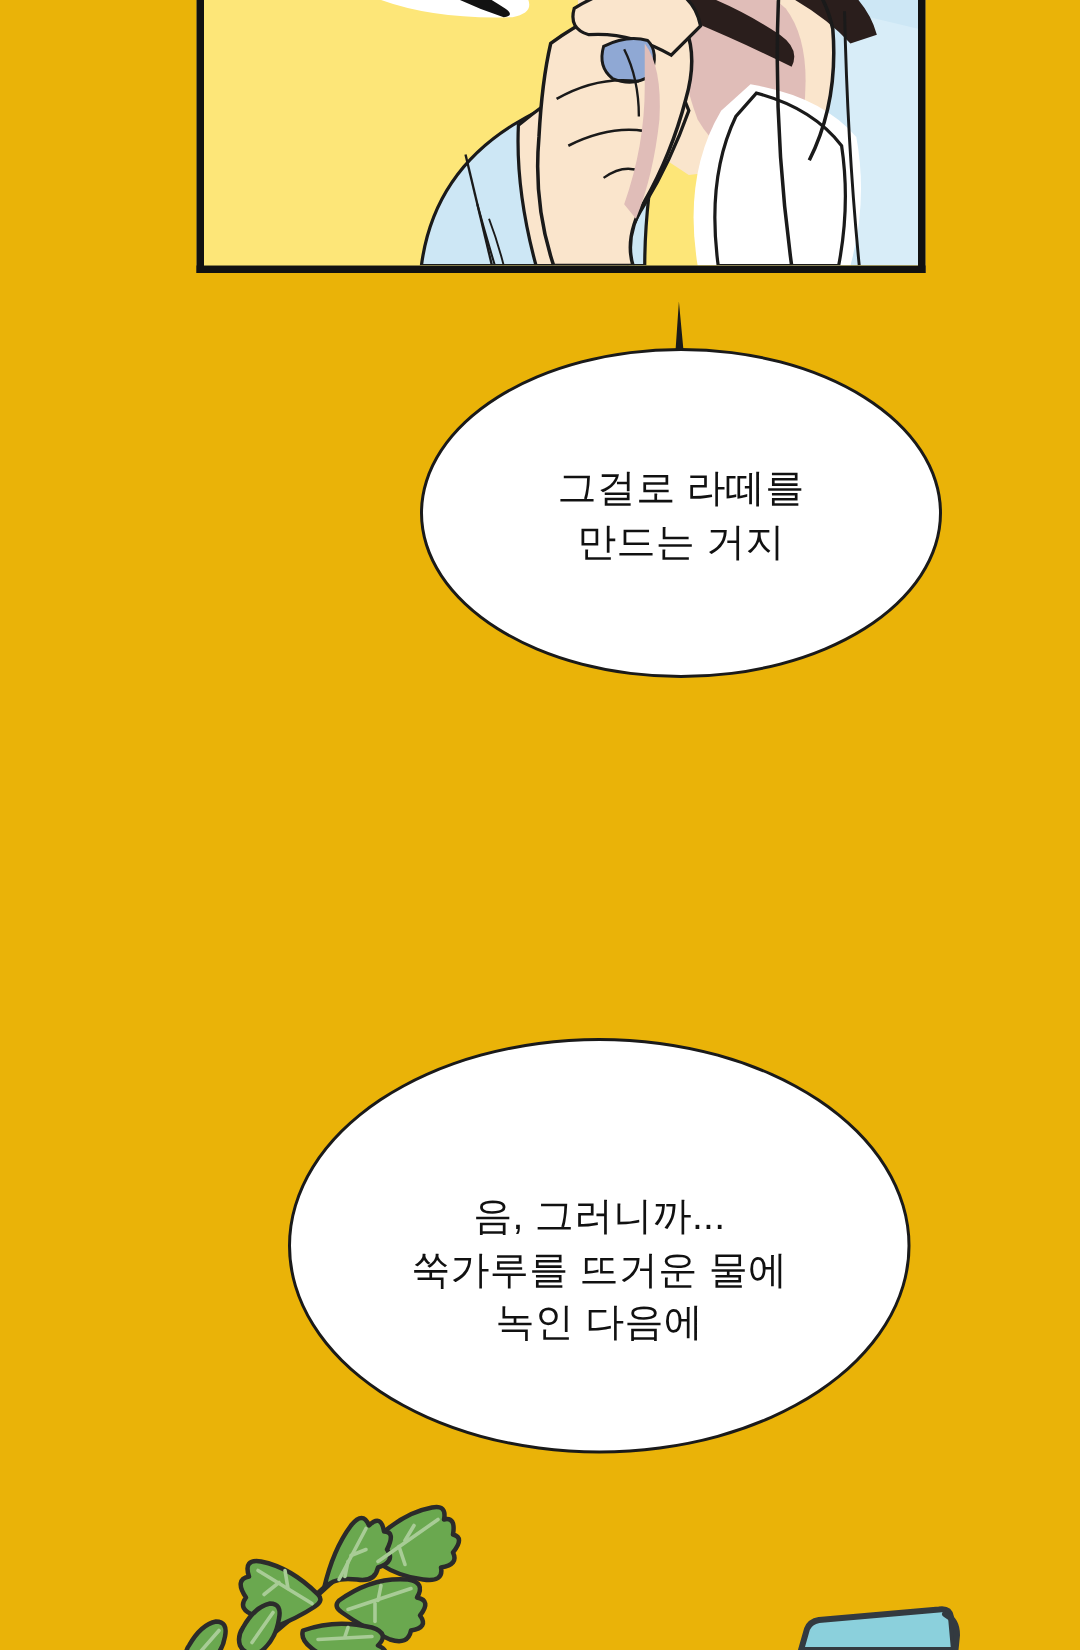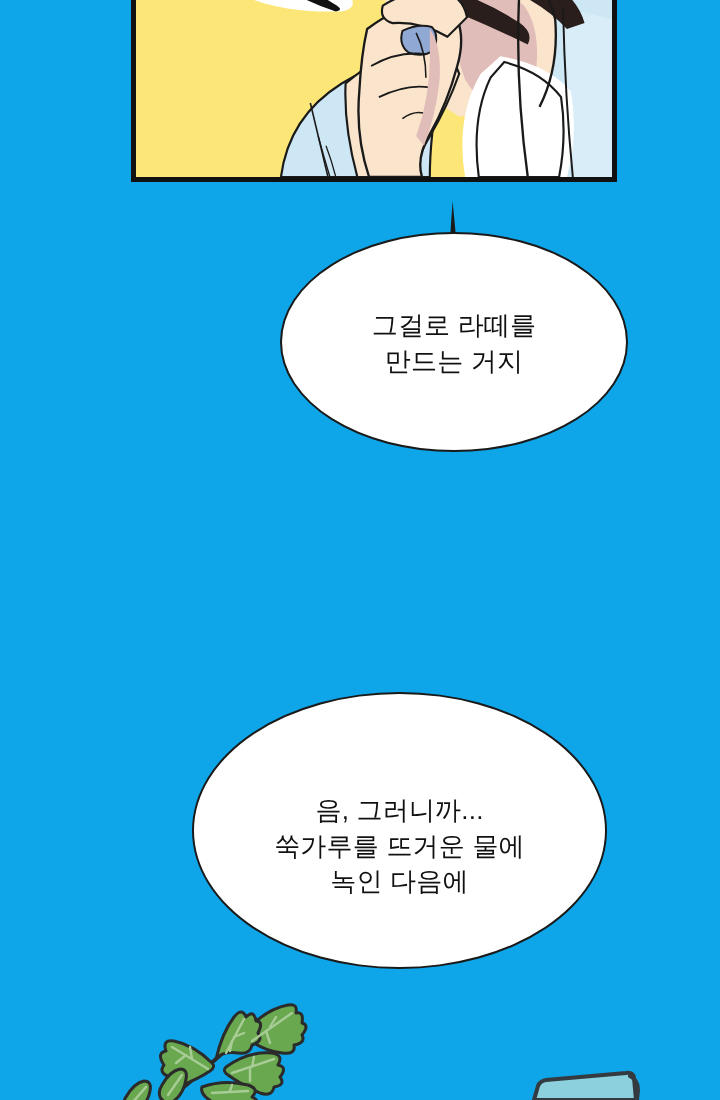--- a/index.html
+++ b/index.html
@@ -12,21 +12,21 @@
     height: 1100px;
     position: relative;
     overflow: hidden;
     font-family: "Liberation Sans", "DejaVu Sans", sans-serif;
   }
 
   
   #comic-page {
     position: absolute;
     inset: 0;
-    background: #0ea5e9;
+    background: #eab308;
     text-decoration: underline;
   }
 
   
   #panel-top {
     position: absolute;
     left: 131px;
     top: -10px;
     width: 486px;
     height: 192px;

